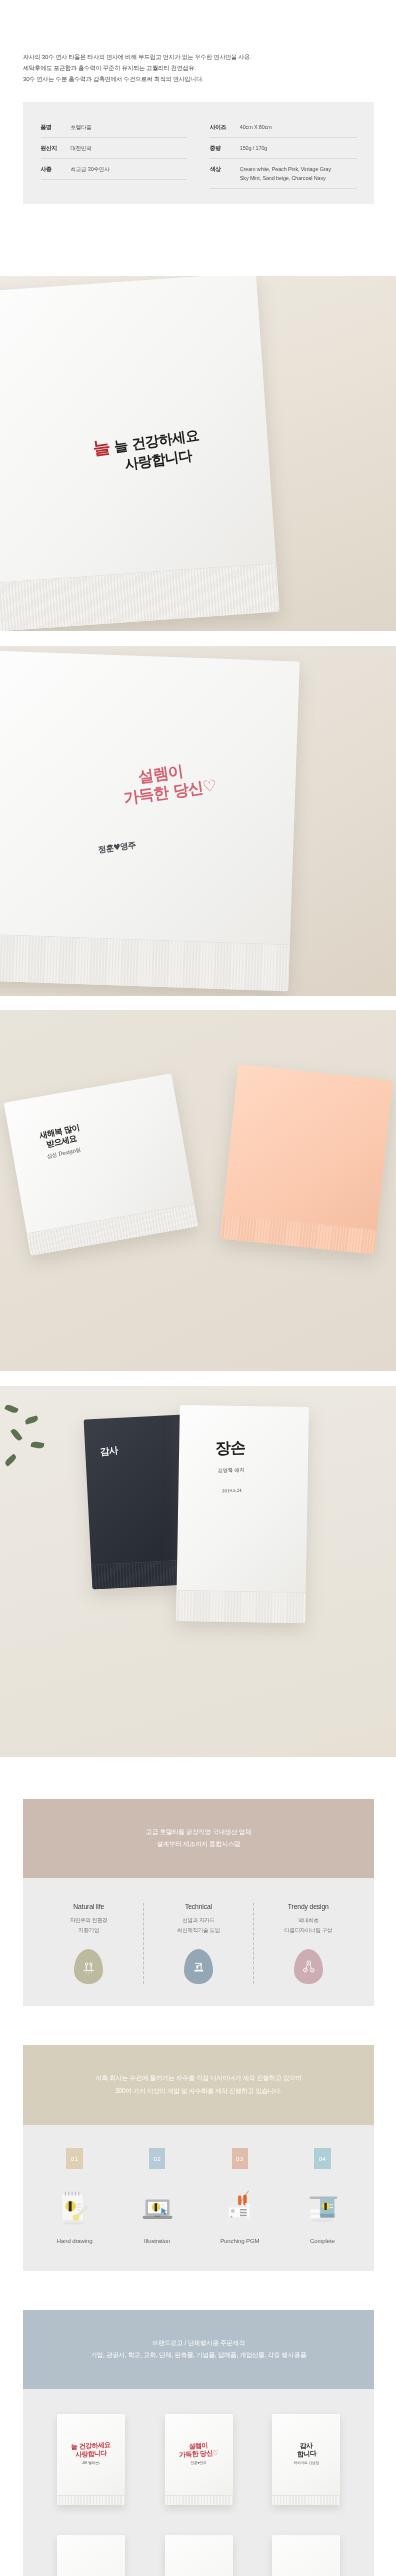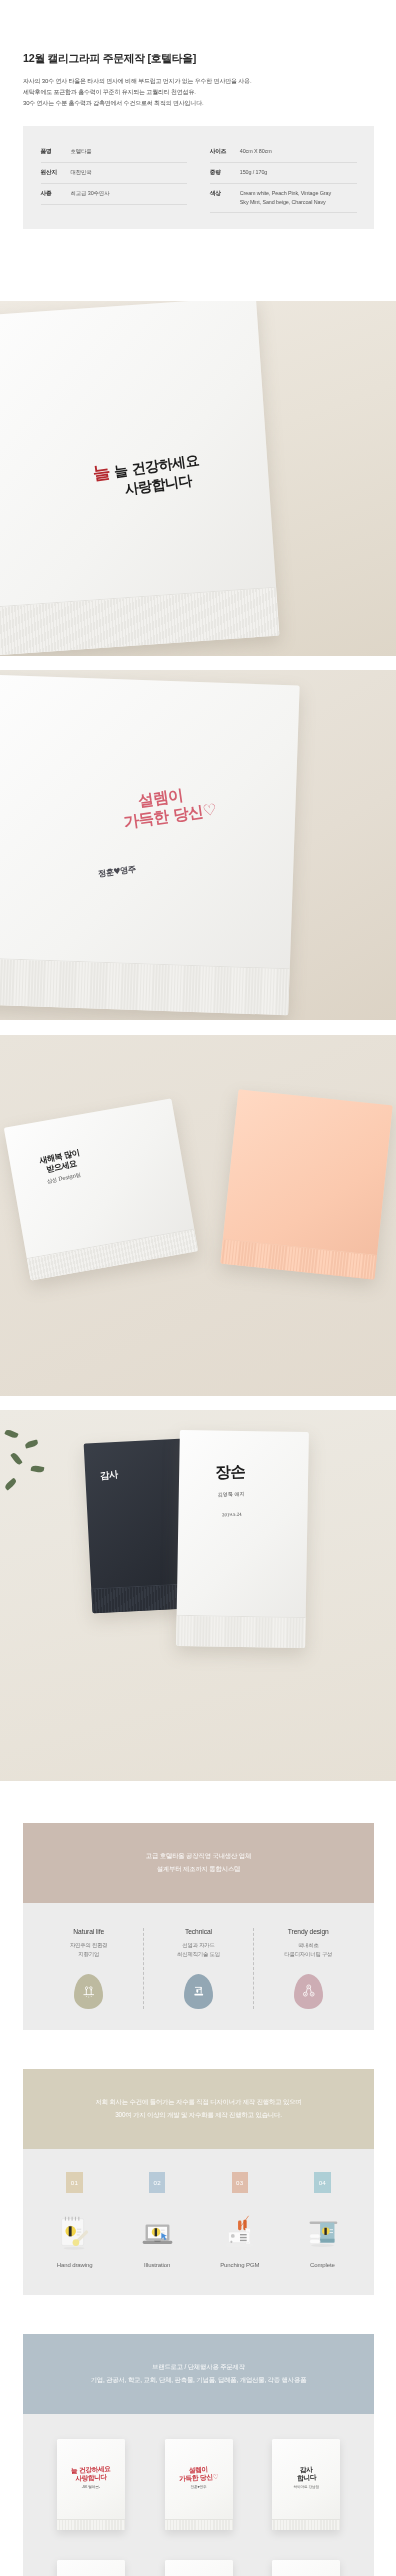--- a/index.html
+++ b/index.html
@@ -257,21 +257,20 @@
   }
 
   .spacer-white { background: #ffffff; }
 </style>
 </head>
 <body>
 
 <div class="page">
 
   <section class="intro">
-    <h1>12월 캘리그라피 주문제작 [호텔타올]</h1>
     <p>
       <span>자사의 30수 연사 타올은 타사의 면사에 비해 부드럽고 먼지가 없는 우수한 면사만을 사용.</span><br>
       <span>세탁후에도 포근함과 흡수력이 꾸준히 유지되는 고퀄리티 천연섬유.</span><br>
       <span>30수 연사는 수분 흡수력과 감촉면에서 수건으로써 최적의 면사입니다.</span>
     </p>
   </section>
 
   <section class="spec-wrap">
     <div class="spec-table">
       <div class="spec-col">

